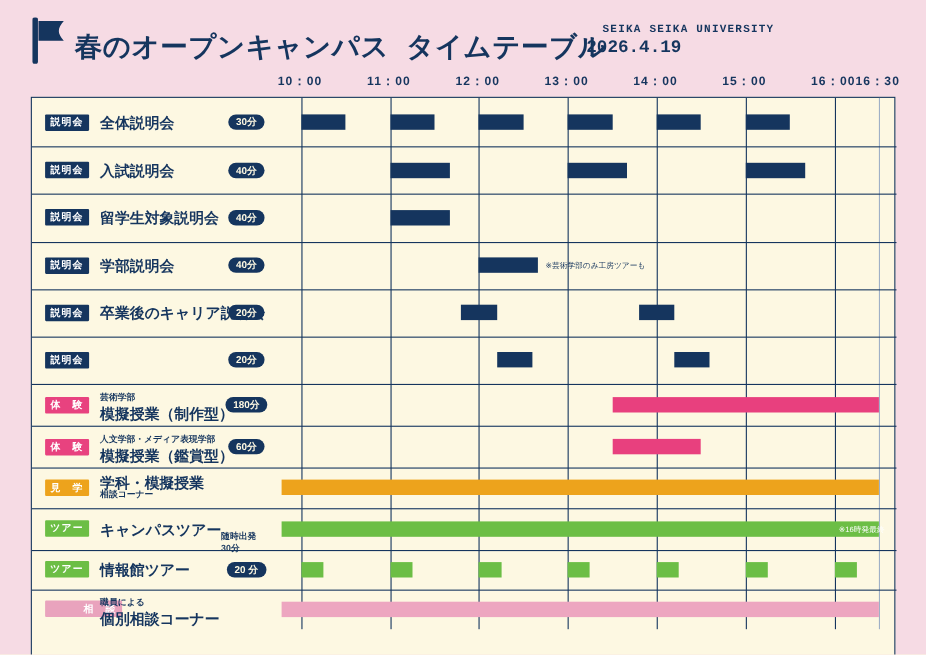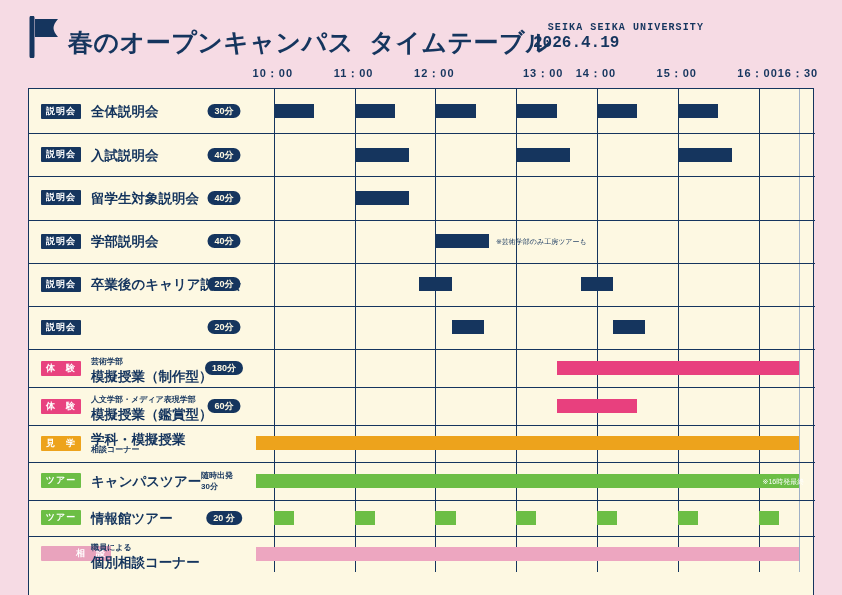--- a/index.html
+++ b/index.html
@@ -86,21 +86,21 @@
     height:14px;line-height:14px;
     background:#15355e;color:#fdf8e2;
     font-size:9px;font-weight:bold;text-align:center;
     border-radius:7px;
     padding:0 7px;
     white-space:nowrap;
   }
   .durtext{
     position:absolute;
     font-size:8px;font-weight:bold;color:#15355e;
-    white-space:nowrap;text-align:center;
+    white-space:nowrap;text-align:center;margin-top:12px;
   }
   
   .bar{position:absolute;}
   .note{
     position:absolute;
     font-size:7px;color:#15355e;white-space:nowrap;
   }
   .note.white{color:#ffffff;}
 </style>
 </head>
@@ -249,17 +249,17 @@
         <div class="rsub" style="top: 6.07484px;">職員による</div>
         <div class="rname" style="top: 18.0748px;">個別相談コーナー</div>
       </div>
       <div class="bar" style="background: rgb(237, 166, 192); left: 227px; width: 542.96px; height: 14px; top: 11.0748px;"></div>
     </div>
   </div>
 
 <div class="time-label" style="left: 272.775px;">10：00</div>
 <div class="time-label" style="left: 353.573px;">11：00</div>
 <div class="time-label" style="left: 434.371px;">12：00</div>
-<div class="time-label" style="left: 515.168px; margin-left: 28px;">13：00</div>
+<div class="time-label" style="left: 515.168px;">13：00</div>
 <div class="time-label" style="left: 595.966px;">14：00</div>
 <div class="time-label" style="left: 676.764px;">15：00</div>
 <div class="time-label" style="left: 757.561px;">16：00</div>
 <div class="time-label" style="left: 797.96px;">16：30</div>
 
 </body></html>

